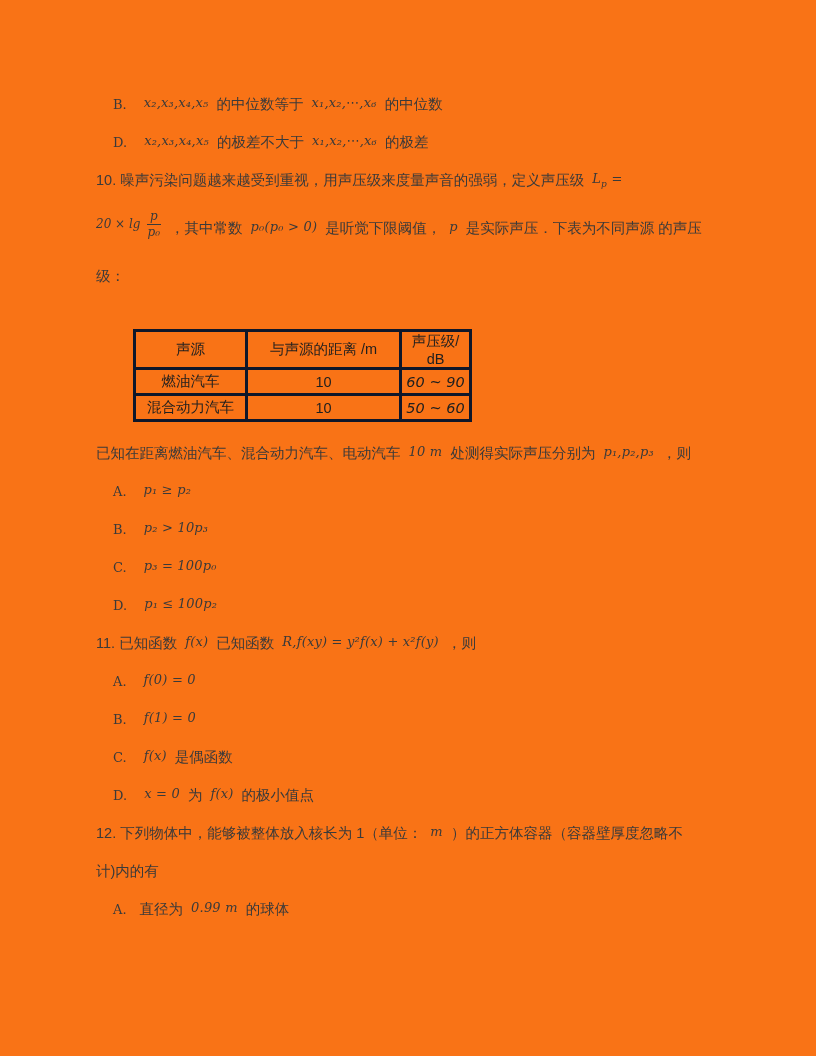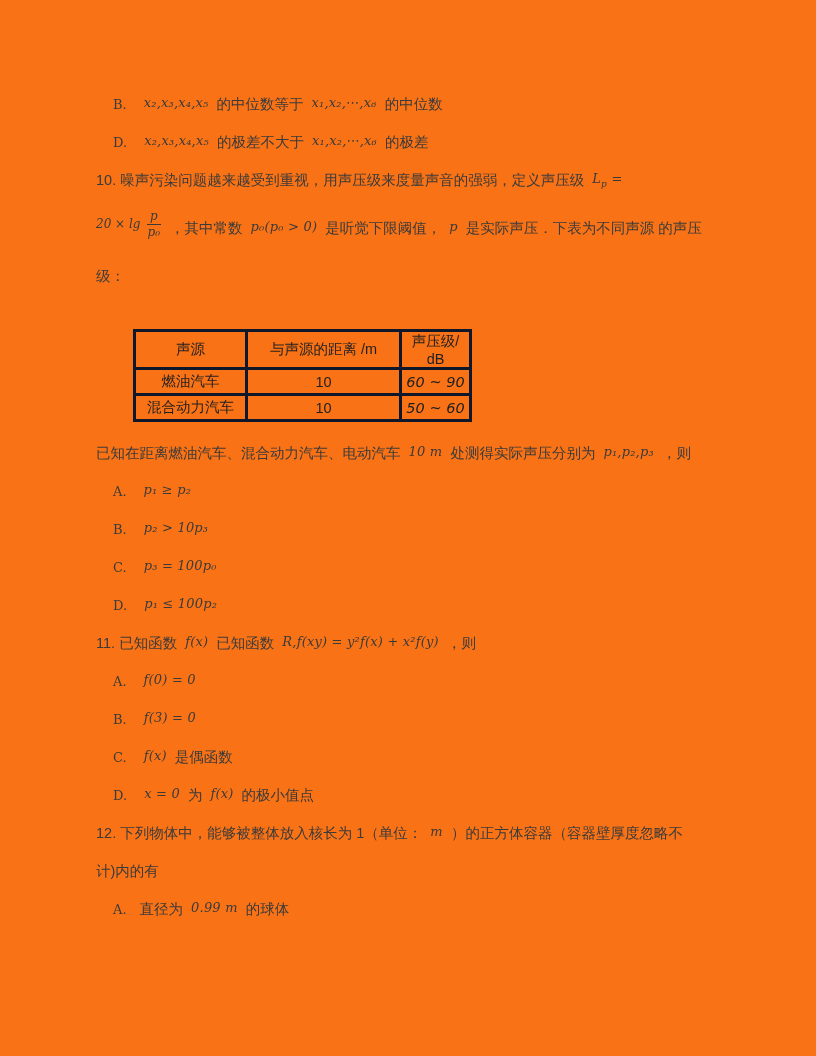--- a/index.html
+++ b/index.html
@@ -169,21 +169,21 @@
     </div>
     <div class="line option-line">
       <span class="opt-label">A.</span>
       <span class="math">f(0) = 0</span>
       <span></span>
       
       <span></span>
     </div>
     <div class="line option-line">
       <span class="opt-label">B.</span>
-      <span class="math">f(3) = 0</span>
+      <span class="math">f(1) = 0</span>
       <span></span>
       
       <span></span>
     </div>
     <div class="line option-line">
       <span class="opt-label">C.</span>
       <span class="math">f(x)</span>
       <span>是偶函数</span>
       
       <span></span>

